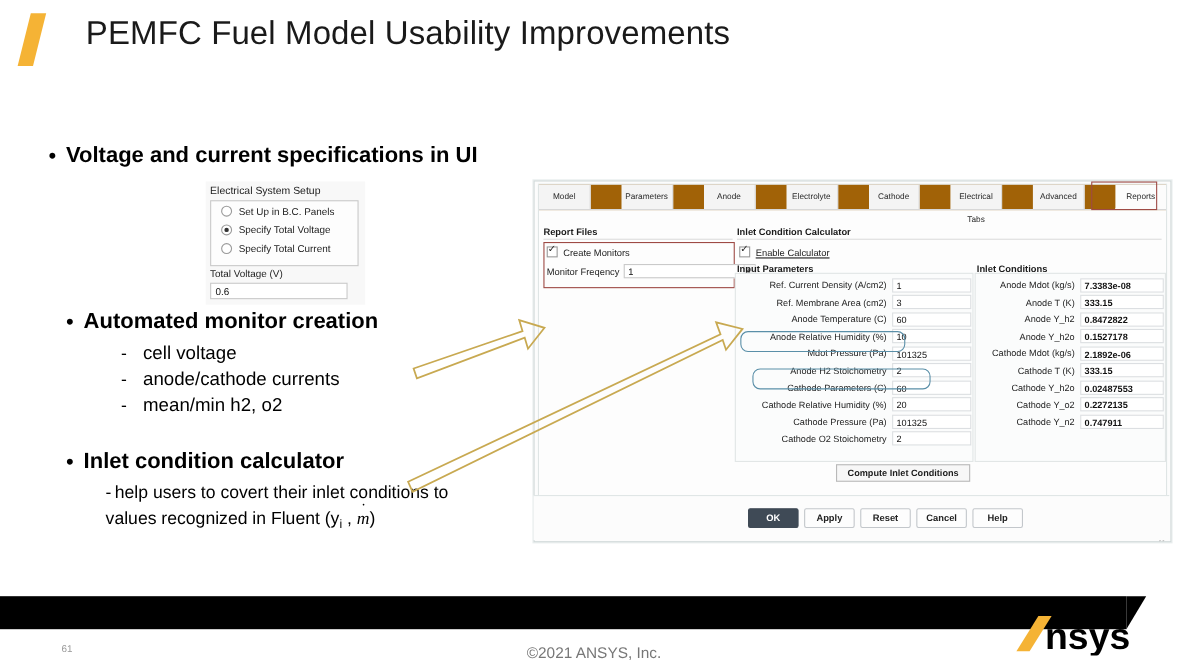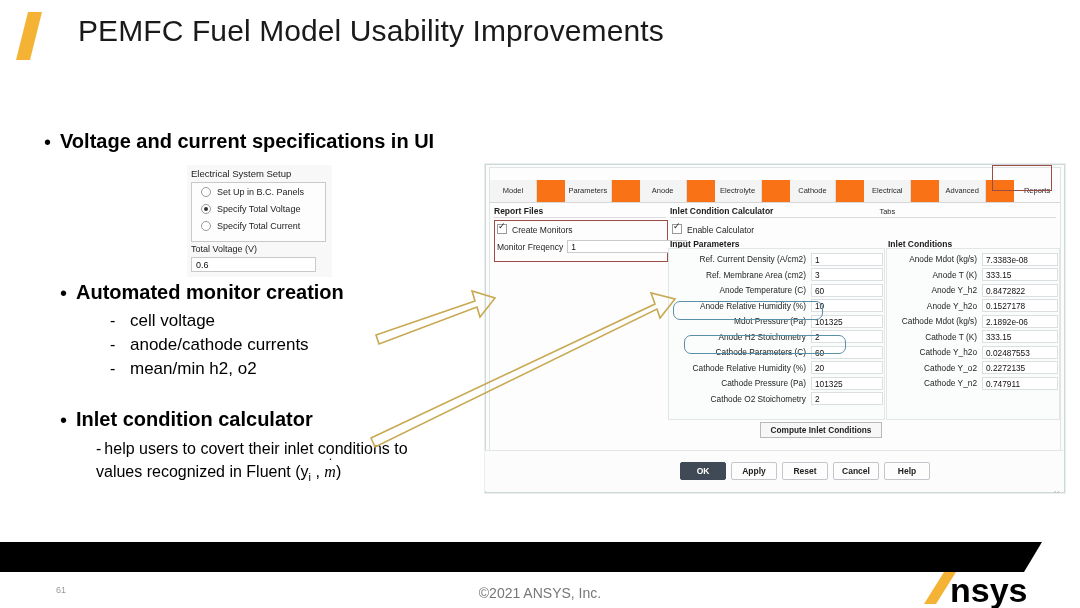--- a/index.html
+++ b/index.html
@@ -55,22 +55,22 @@
 
   
   .arrows{position:absolute;left:0;top:0;width:1080px;height:608px;pointer-events:none;}
 
   
   .dialog{position:absolute;left:485px;top:164px;width:578px;height:327px;
     background:#fcfcfc;border:1px solid #cfd8d8;box-shadow:0 0 0 1px #e9eeee;}
   .dlg-inner{position:absolute;left:3px;top:2px;width:570px;height:288px;
     background:#fdfdfd;border:1px solid #dfe5e5;}
 
-  .tabstrip{position:absolute;left:0;top:12px;width:570px;height:22px;
-    background:#f97316;border-bottom:1px solid #d7d7d7;display:flex;gap:28px;}
+  .tabstrip{position:absolute;left:0;top:0;width:570px;height:22px;
+    background:#a16207;border-bottom:1px solid #d7d7d7;display:flex;gap:28px;}
   .tab{flex:1;font-size:7.5px;color:#2a2a2a;text-align:center;line-height:21px;
     border-right:1px solid #dcdcdc;background:#f4f4f4;position:relative;}
   .tab:last-child{border-right:none;}
   .tab.active{background:#fcfcfc;border-bottom:1px solid #fcfcfc;}
   .tab-hl{position:absolute;left:992px;top:165px;width:58px;height:24px;
     border:1.6px solid #9e4a45;}
 
   .sec-label{position:absolute;font-size:8.5px;font-weight:bold;color:#1b1b1b;}
   .rule{position:absolute;height:1px;background:#dcdcdc;}
 
@@ -102,21 +102,21 @@
     border:1px solid #e2e6e6;background:#fbfcfc;}
   .ip-rows{position:absolute;left:2px;top:3px;}
   .ip-rows .plabel{width:135px;}
   .ip-rows .pfield{width:72px;}
 
   
   .ic-wrap{position:absolute;left:886px;top:248px;width:172px;height:170px;
     border:1px solid #e2e6e6;background:#fbfcfc;}
   .ic-rows{position:absolute;left:2px;top:3px;}
   .ic-rows .plabel{width:88px;}
-  .ic-rows .pfield{width:76px;}
+  .ic-rows .pfield{width:76px;font-weight:bold;}
 
   .callout{position:absolute;border:1.2px solid #5a8fa8;border-radius:7px;}
   .co1{left:673px;top:301px;width:148px;height:17px;}
   .co2{left:684px;top:335px;width:160px;height:17px;}
 
   .compute-btn{position:absolute;left:760px;top:422px;width:120px;height:14px;
     border:1px solid #b9b9b9;background:#f7f7f7;font-size:8.3px;font-weight:bold;
     color:#1d1d1d;text-align:center;line-height:14px;}
 
   .btnbar{position:absolute;left:485px;top:450px;width:578px;height:40px;
@@ -127,21 +127,21 @@
     color:#222;line-height:16px;text-align:center;}
   .btn.primary{background:#3f4a56;border-color:#3f4a56;color:#ffffff;}
 
   .resize-grip{position:absolute;right:3px;bottom:3px;width:9px;height:9px;}
 
   
   .footer-bar{position:absolute;left:0;top:542px;width:1024px;height:30px;
     background:#000000;}
   .footer-bar::after{content:"";position:absolute;right:-18px;top:0;width:0;height:0;
     border-left:18px solid #000;border-bottom:30px solid transparent;}
-  .logo{position:absolute;right:18px;top:568px;height:40px;display:flex;
+  .logo{position:absolute;right:18px;top:556px;height:40px;display:flex;
     align-items:center;}
   .page-num{position:absolute;left:56px;top:585px;font-size:9px;color:#9a9a9a;}
   .copyright{position:absolute;left:0;top:585px;width:1080px;text-align:center;
     font-size:14px;color:#777;}
 </style>
 </head>
 <body>
 
 <div class="slide-title-row">
   <div class="title-slash"></div>
@@ -235,21 +235,21 @@
 
 <div class="chk-row" style="left:497px;top:224px;">
   <span class="chk"></span><span>Create Monitors</span>
 </div>
 
 <div class="freq-row">
   <span class="freq-lbl">Monitor Freqency</span>
   <span class="freq-input"><span>1</span><span class="spin"></span></span>
 </div>
 
-<div class="chk-row" style="left:672px;top:224px;">
+<div class="chk-row" style="left:672px;top:224px;text-decoration:underline;">
   <span class="chk"></span><span>Enable Calculator</span>
 </div>
 
 <div class="sec-label" style="left:670px;top:239px;">Input Parameters</div>
 <div class="sec-label" style="left:888px;top:239px;">Inlet Conditions</div>
 
 <div class="ip-wrap">
   <div class="ip-rows" id="ip-rows">
       <div class="prow">
         <div class="plabel">Ref. Current Density (A/cm2)</div>

